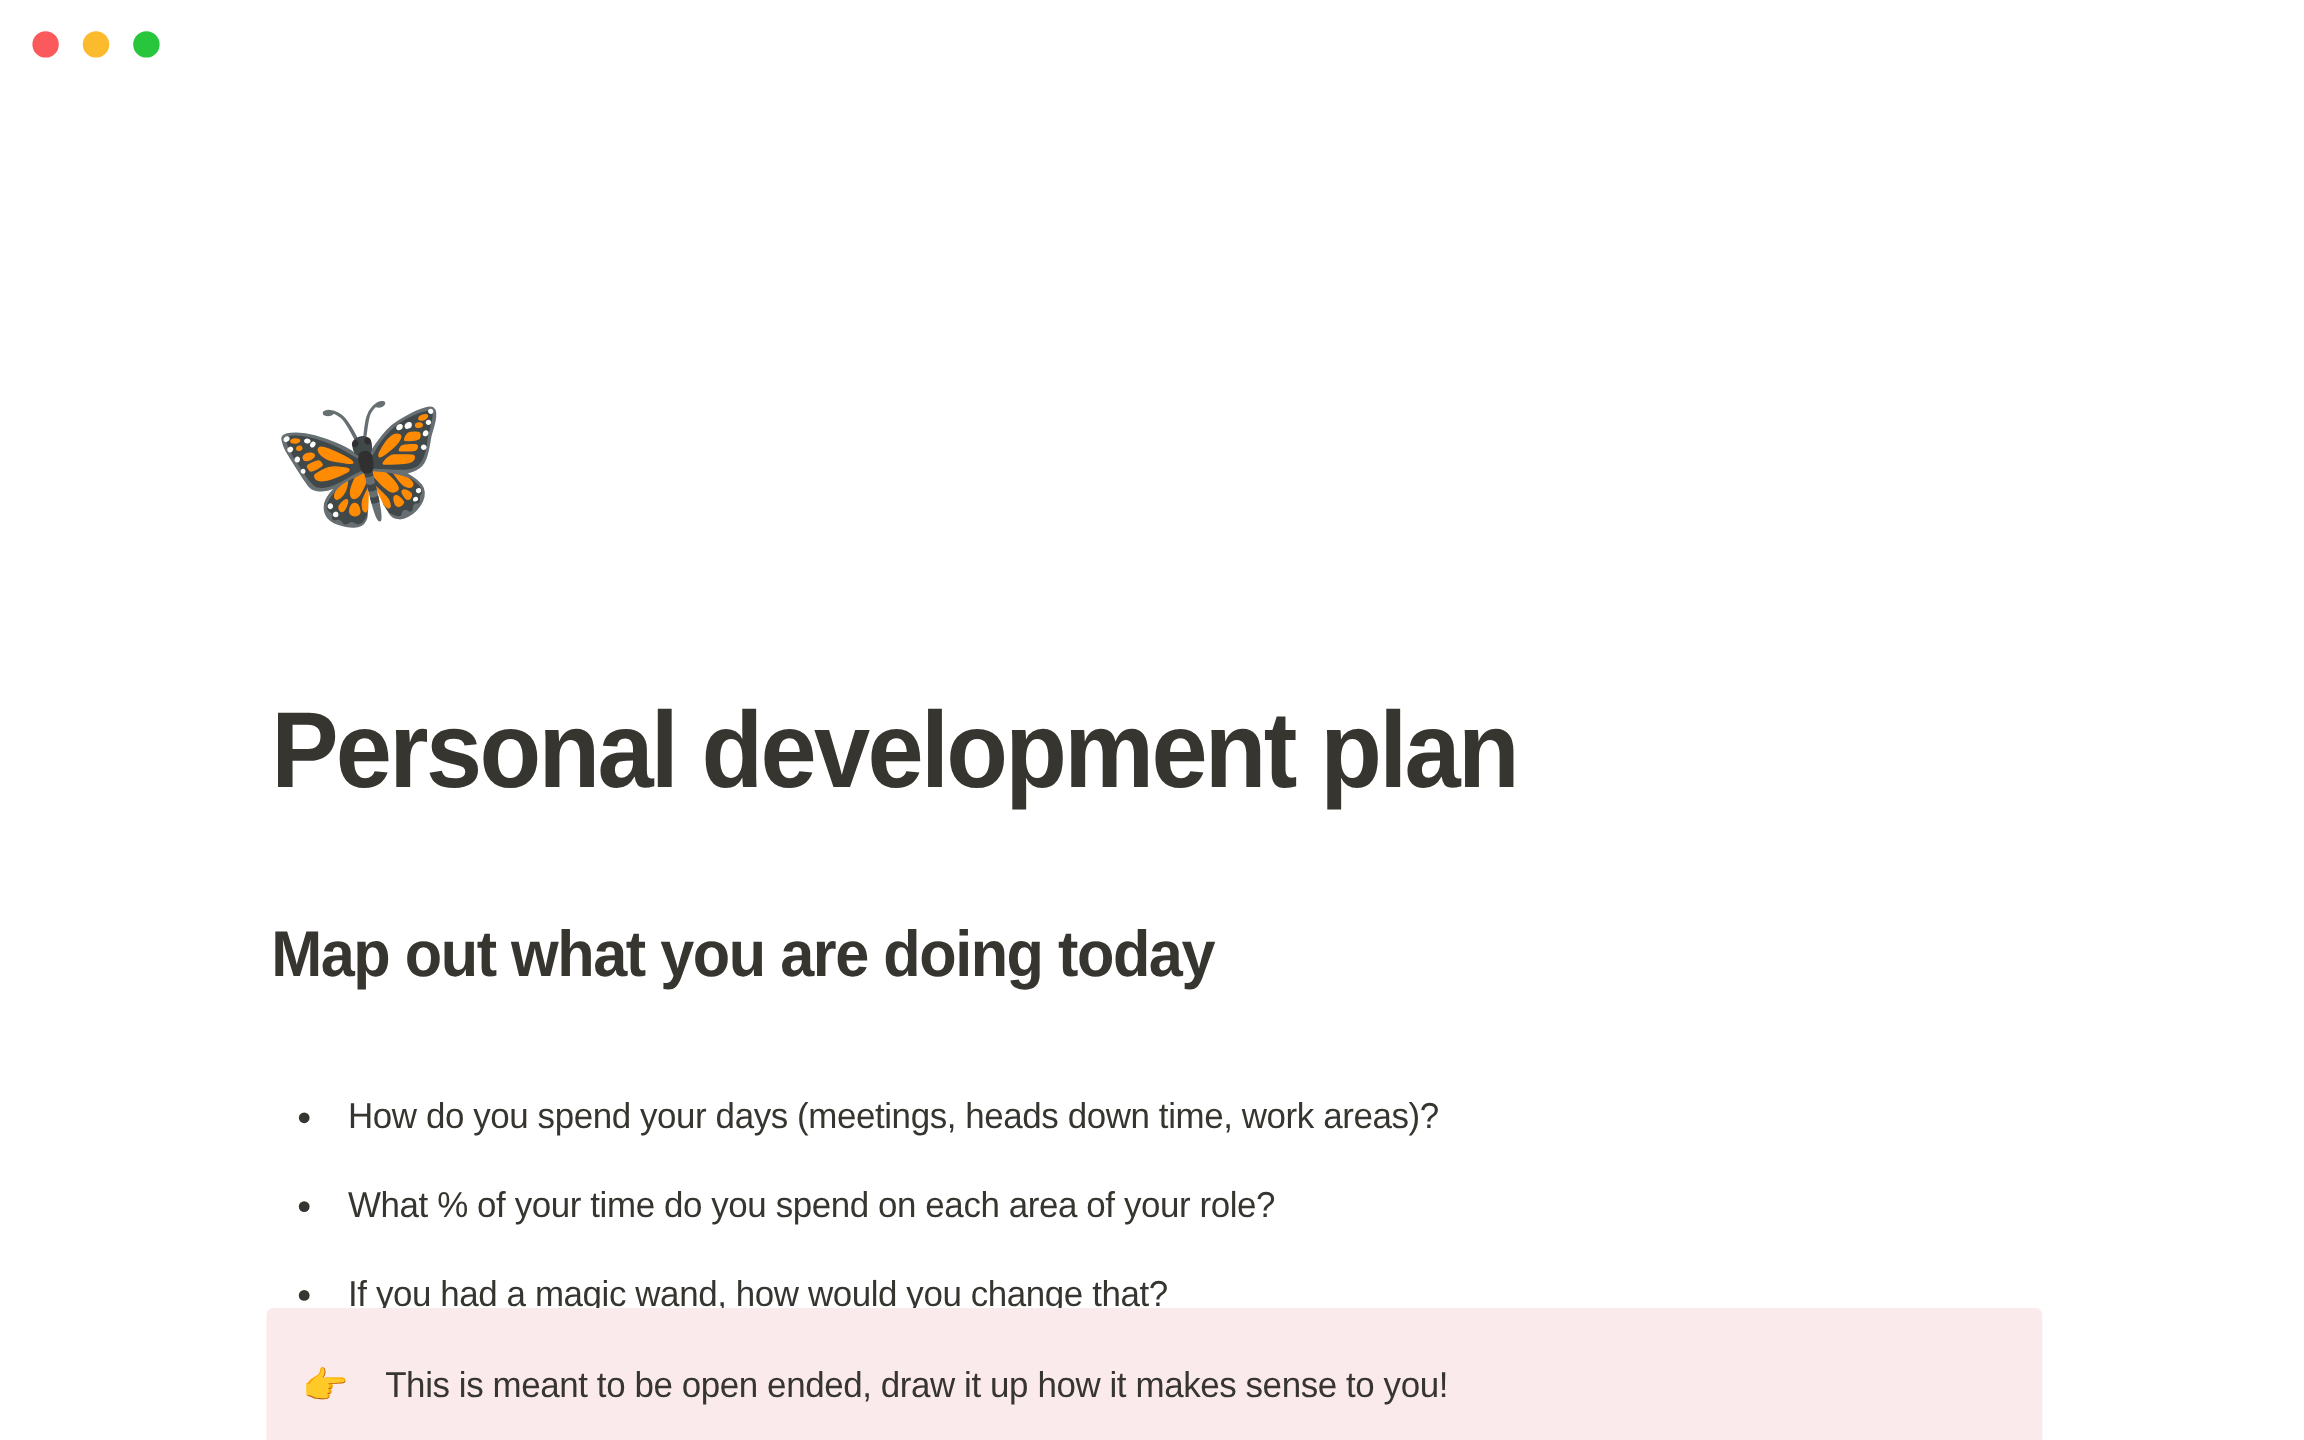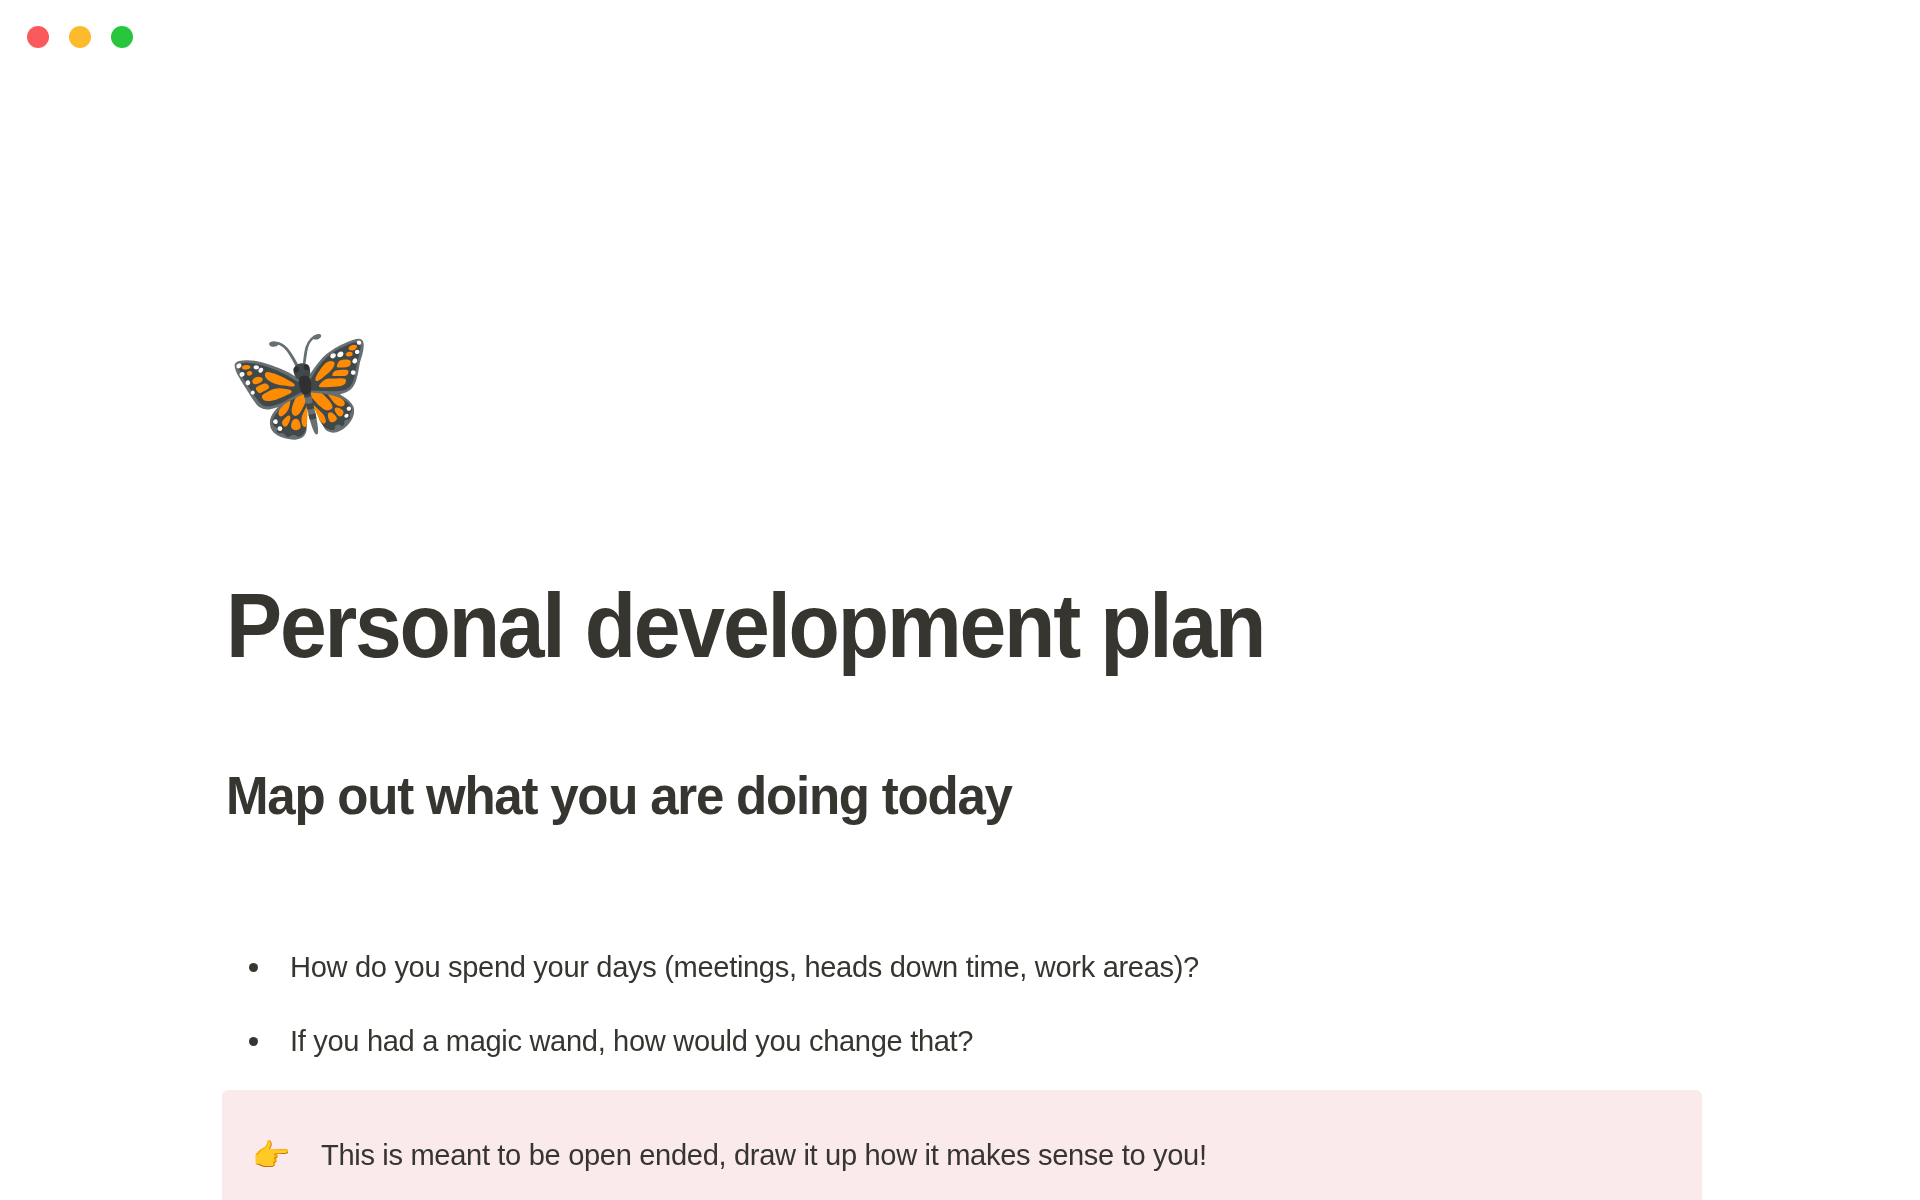--- a/index.html
+++ b/index.html
@@ -102,21 +102,21 @@
     letter-spacing: -1.3px;
     color: #37352f;
     white-space: nowrap;
     transform: scaleX(0.945);
     transform-origin: left center;
   }
 
   .bullet-list {
     position: absolute;
     left: 0;
-    top: 856px;
+    top: 820px;
     margin: 0;
     padding: 0;
     list-style: none;
     width: 1480px;
     text-align: right;
   }
   .bullet-item {
     position: relative;
     padding-left: 64px;
     height: 74px;
@@ -196,20 +196,24 @@
 
       <h2 class="section-heading">Map out what you are doing today</h2>
 
       <ul class="bullet-list">
         <li class="bullet-item">
           <span class="bullet-dot"></span>
           <span class="bullet-text">How do you spend your days (meetings, heads down time, work areas)?</span>
         </li>
         <li class="bullet-item">
           <span class="bullet-dot"></span>
+          <span class="bullet-text">What % of your time do you spend on each area of your role?</span>
+        </li>
+        <li class="bullet-item">
+          <span class="bullet-dot"></span>
           <span class="bullet-text">If you had a magic wand, how would you change that?</span>
         </li>
       </ul>
 
       <div class="callout">
         <span class="callout-emoji">👉</span>
         <span class="callout-text">This is meant to be open ended, draw it up how it makes sense to you!</span>
       </div>
 
     </div>

